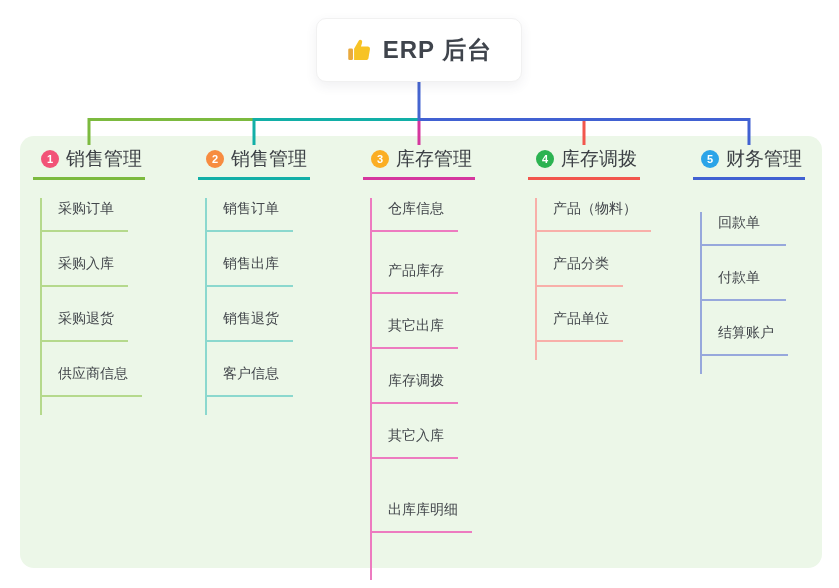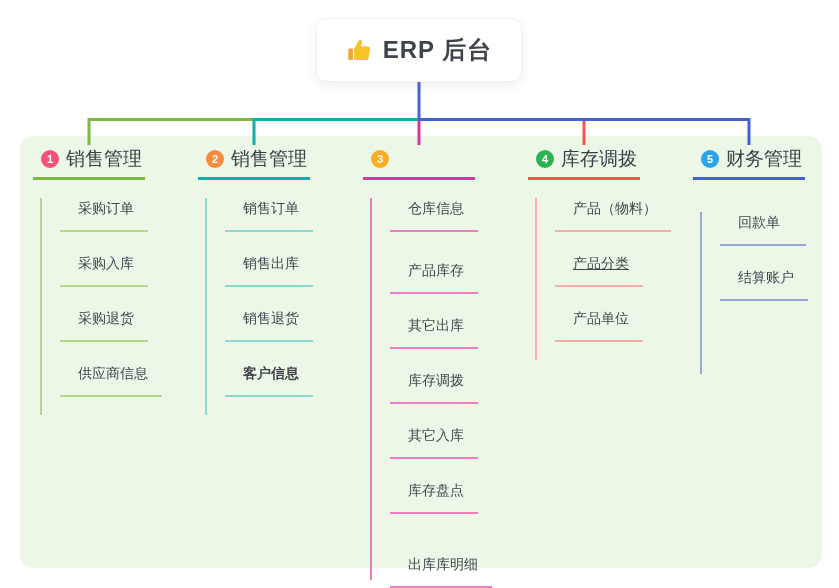--- a/index.html
+++ b/index.html
@@ -20,21 +20,21 @@
   .root-label { font-size:24px; font-weight:600; color:#3F444C; letter-spacing:1px; }
 
   .branch { position:absolute; top:147px; width:165px; }
   .topic { display:flex; align-items:center; gap:7px; width:112px; height:33px;
            padding:0 0 6px 8px; border-bottom:3px solid #999; cursor:default; }
   .badge { width:18px; height:18px; border-radius:50%; flex:0 0 18px;
            display:flex; align-items:center; justify-content:center;
            color:#ffffff; font-size:11px; font-weight:bold; }
   .topic-label { font-size:19px; font-weight:500; color:#3C4045; white-space:nowrap; }
 
-  .children { margin-left:7px; position:relative;padding-left:20px; }
+  .children { margin-left:7px; position:relative; }
   .vline { position:absolute; left:0; top:0; width:2px; background:#ccc; }
   .child { width:max-content; min-width:86px; padding:0 14px 11px 18px;
            border-bottom:2px solid #ccc; font-size:14px; line-height:21px;
            color:#42464B; white-space:nowrap; }
   .child.first { margin-top:18px; }
   .child + .child { margin-top:21px; }
 </style>
 </head>
 <body>
 
@@ -76,58 +76,59 @@
   <div class="branch" style="left:198px;">
     <div class="topic" style="border-bottom-color: rgb(18, 175, 167);">
       <span class="badge" style="background-color: rgb(247, 140, 64);">2</span>
       <span class="topic-label">销售管理</span>
     </div>
     <div class="children">
       <div class="vline" style="height: 217px; background-color: rgb(139, 216, 206);"></div>
       <div class="child first" style="border-bottom-color: rgb(139, 216, 206);">销售订单</div>
       <div class="child" style="border-bottom-color: rgb(139, 216, 206);">销售出库</div>
       <div class="child" style="border-bottom-color: rgb(139, 216, 206);">销售退货</div>
-      <div class="child" style="border-bottom-color: rgb(139, 216, 206); font-weight: bold;">客户信息</div>
+      <div class="child" style="border-bottom-color: rgb(139, 216, 206);">客户信息</div>
     </div>
   </div>
 
   <div class="branch" style="left:363px;">
     <div class="topic" style="border-bottom-color: rgb(213, 55, 158);">
       <span class="badge" style="background-color: rgb(251, 174, 36);">3</span>
+      <span class="topic-label">库存管理</span>
     </div>
     <div class="children">
       <div class="vline" style="height: 382px; background-color: rgb(237, 123, 192);"></div>
       <div class="child first" style="border-bottom-color: rgb(237, 123, 192); text-align: center;">仓库信息</div>
       <div class="child" style="border-bottom-color: rgb(237, 123, 192); margin-top: 28px;">产品库存</div>
       <div class="child" style="border-bottom-color: rgb(237, 123, 192);">其它出库</div>
       <div class="child" style="border-bottom-color: rgb(237, 123, 192);">库存调拨</div>
       <div class="child" style="border-bottom-color: rgb(237, 123, 192);">其它入库</div>
-      <div class="child" style="border-bottom-color: rgb(237, 123, 192);">库存盘点</div>
       <div class="child" style="border-bottom-color: rgb(237, 123, 192); margin-top: 40px;">出库库明细</div>
     </div>
   </div>
 
   <div class="branch" style="left:528px;">
     <div class="topic" style="border-bottom-color: rgb(242, 86, 77);">
       <span class="badge" style="background-color: rgb(44, 179, 81);">4</span>
       <span class="topic-label">库存调拨</span>
     </div>
     <div class="children">
       <div class="vline" style="height: 162px; background-color: rgb(248, 175, 169);"></div>
       <div class="child first" style="border-bottom-color: rgb(248, 175, 169); text-align: right;">产品（物料）</div>
-      <div class="child" style="border-bottom-color: rgb(248, 175, 169); text-decoration: underline;">产品分类</div>
+      <div class="child" style="border-bottom-color: rgb(248, 175, 169);">产品分类</div>
       <div class="child" style="border-bottom-color: rgb(248, 175, 169);">产品单位</div>
     </div>
   </div>
 
   <div class="branch" style="left:693px;">
     <div class="topic" style="border-bottom-color: rgb(65, 97, 210);">
       <span class="badge" style="background-color: rgb(43, 164, 232);">5</span>
       <span class="topic-label">财务管理</span>
     </div>
     <div class="children">
       <div class="vline" style="height: 162px; background-color: rgb(151, 168, 220);"></div>
       <div class="child first" style="border-bottom-color: rgb(151, 168, 220); margin-top: 32px;">回款单</div>
+      <div class="child" style="border-bottom-color: rgb(151, 168, 220);">付款单</div>
       <div class="child" style="border-bottom-color: rgb(151, 168, 220);">结算账户</div>
     </div>
   </div>
 
 </div>
 
 </body></html>

